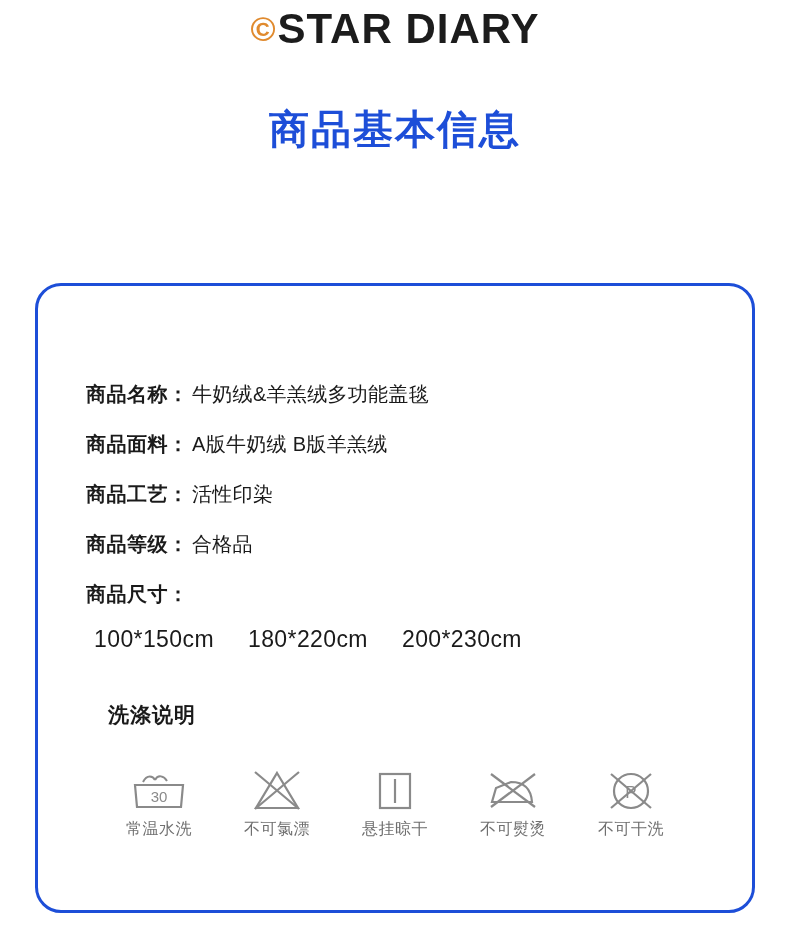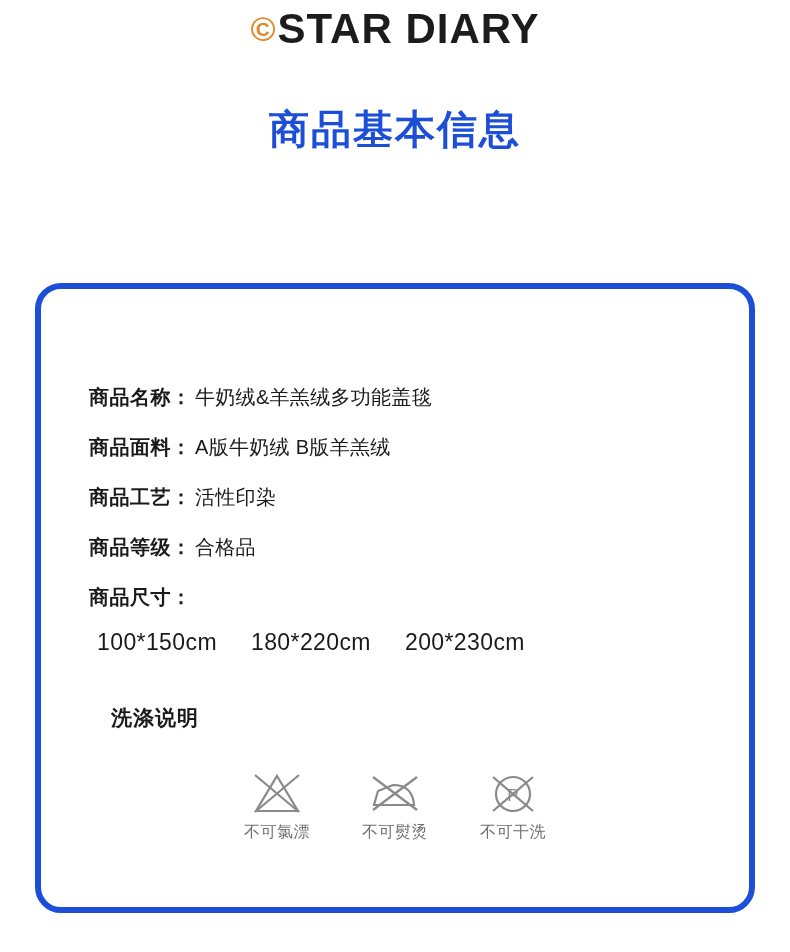--- a/index.html
+++ b/index.html
@@ -56,21 +56,21 @@
     color: #1d4ed8;
   }
 
   
   .card {
     position: absolute;
     left: 35px;
     top: 283px;
     width: 720px;
     height: 630px;
-    border: 6px solid #1d4ed8;
+    border: 3px solid #1d4ed8;
     border-radius: 26px;
     box-sizing: border-box;
     background: #fff;
   }
 
   .spec-list {
     position: absolute;
     left: 48px;
     top: 95px;
     right: 30px;
@@ -189,32 +189,53 @@
   <div class="sizes">
     <span class="size-item">100*150cm</span>
     <span class="size-item">180*220cm</span>
     <span class="size-item">200*230cm</span>
   </div>
 
   <div class="wash-title">洗涤说明</div>
 
   <div class="wash-icons">
 
+    <div class="wash-item">
+      <div class="wash-glyph">
+        <svg width="56" height="44" viewBox="0 0 56 44" fill="none" stroke="#8a8a8a" stroke-width="2.2">
+          <path d="M4 17 L6 39 H50 L52 17 Z"></path>
+          <path d="M4 17 H52"></path>
+          <path d="M12 14 C16 6, 22 8, 24 12" stroke-width="2"></path>
+          <path d="M24 12 C27 6, 33 8, 36 13" stroke-width="2"></path>
+          <text x="28" y="34" font-family="'Liberation Sans',sans-serif" font-size="15" fill="#8a8a8a" stroke="none" text-anchor="middle">30</text>
+        </svg>
+      </div>
+      <div class="wash-caption">常温水洗</div>
+    </div>
 
     <div class="wash-item">
       <div class="wash-glyph">
         <svg width="56" height="44" viewBox="0 0 56 44" fill="none" stroke="#8a8a8a" stroke-width="2.2">
           <path d="M28 5 L49 40 H7 Z"></path>
           <path d="M6 4 L50 41"></path>
           <path d="M50 4 L6 41"></path>
         </svg>
       </div>
       <div class="wash-caption">不可氯漂</div>
     </div>
 
+    <div class="wash-item">
+      <div class="wash-glyph">
+        <svg width="56" height="44" viewBox="0 0 56 44" fill="none" stroke="#8a8a8a" stroke-width="2.2">
+          <rect x="13" y="6" width="30" height="34"></rect>
+          <path d="M28 11 V35"></path>
+        </svg>
+      </div>
+      <div class="wash-caption">悬挂晾干</div>
+    </div>
 
     <div class="wash-item">
       <div class="wash-glyph">
         <svg width="56" height="44" viewBox="0 0 56 44" fill="none" stroke="#8a8a8a" stroke-width="2.2">
           <path d="M7 34 H47 C46 20, 38 14, 26 14 L11 20 Z"></path>
           <path d="M6 6 L50 39"></path>
           <path d="M50 6 L6 39"></path>
         </svg>
       </div>
       <div class="wash-caption">不可熨烫</div>

